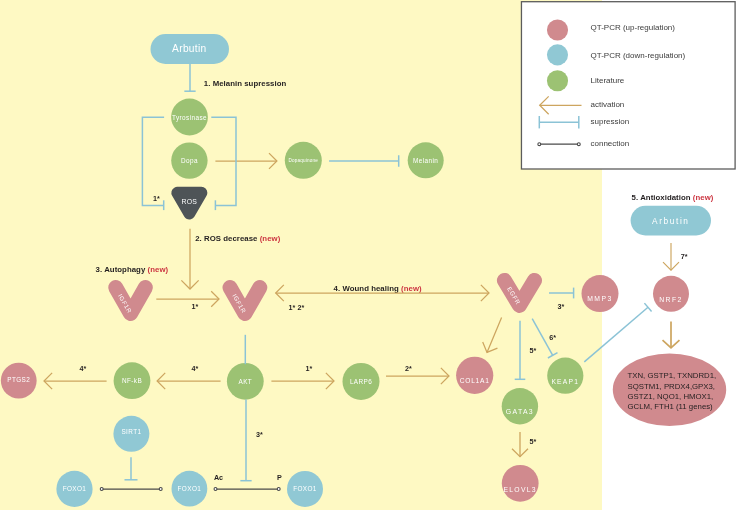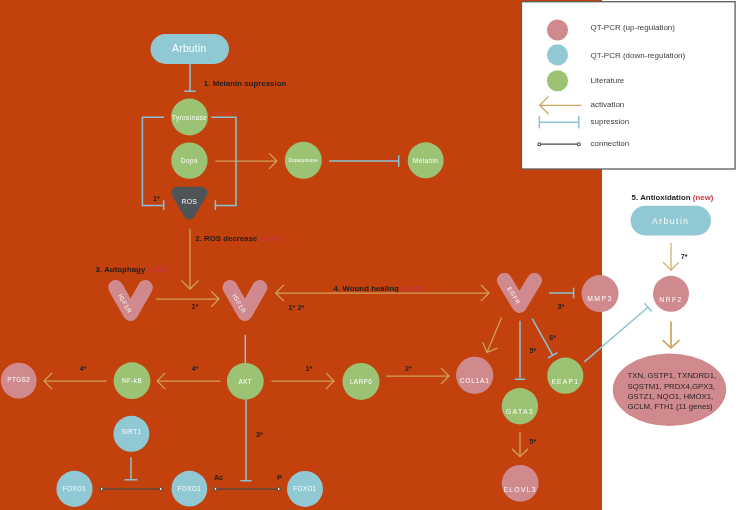--- a/index.html
+++ b/index.html
@@ -1,18 +1,18 @@
 <!DOCTYPE html>
 <html><head>
 <meta charset="utf-8">
 <style>
   html,body{margin:0;padding:0;background:#ffffff;-webkit-font-smoothing:antialiased;}
   svg text{-webkit-font-smoothing:antialiased;}
   body{width:738px;height:510px;font-family:"Liberation Sans",sans-serif;overflow:hidden;}
-  #stage{position:relative;width:602px;height:510px;background:#c2410c;}
+  #stage{position:relative;width:602px;height:510px;background:#fef9c3;}
   svg#diagram{position:absolute;left:0;top:0;}
   .seclab{font-family:"Liberation Sans",sans-serif;font-weight:bold;font-size:7.8px;fill:#231f20;letter-spacing:0.05px;}
   .newtag{fill:#cc3440;}
   .elab{font-family:"Liberation Sans",sans-serif;font-weight:bold;font-size:7.2px;fill:#231f20;text-anchor:middle;}
   .legtext{font-family:"Liberation Sans",sans-serif;font-size:8px;fill:#3c3c3c;}
   .genetext{font-family:"Liberation Sans",sans-serif;font-size:7.8px;fill:#231f20;}
 </style>
 </head>
 <body>
 

